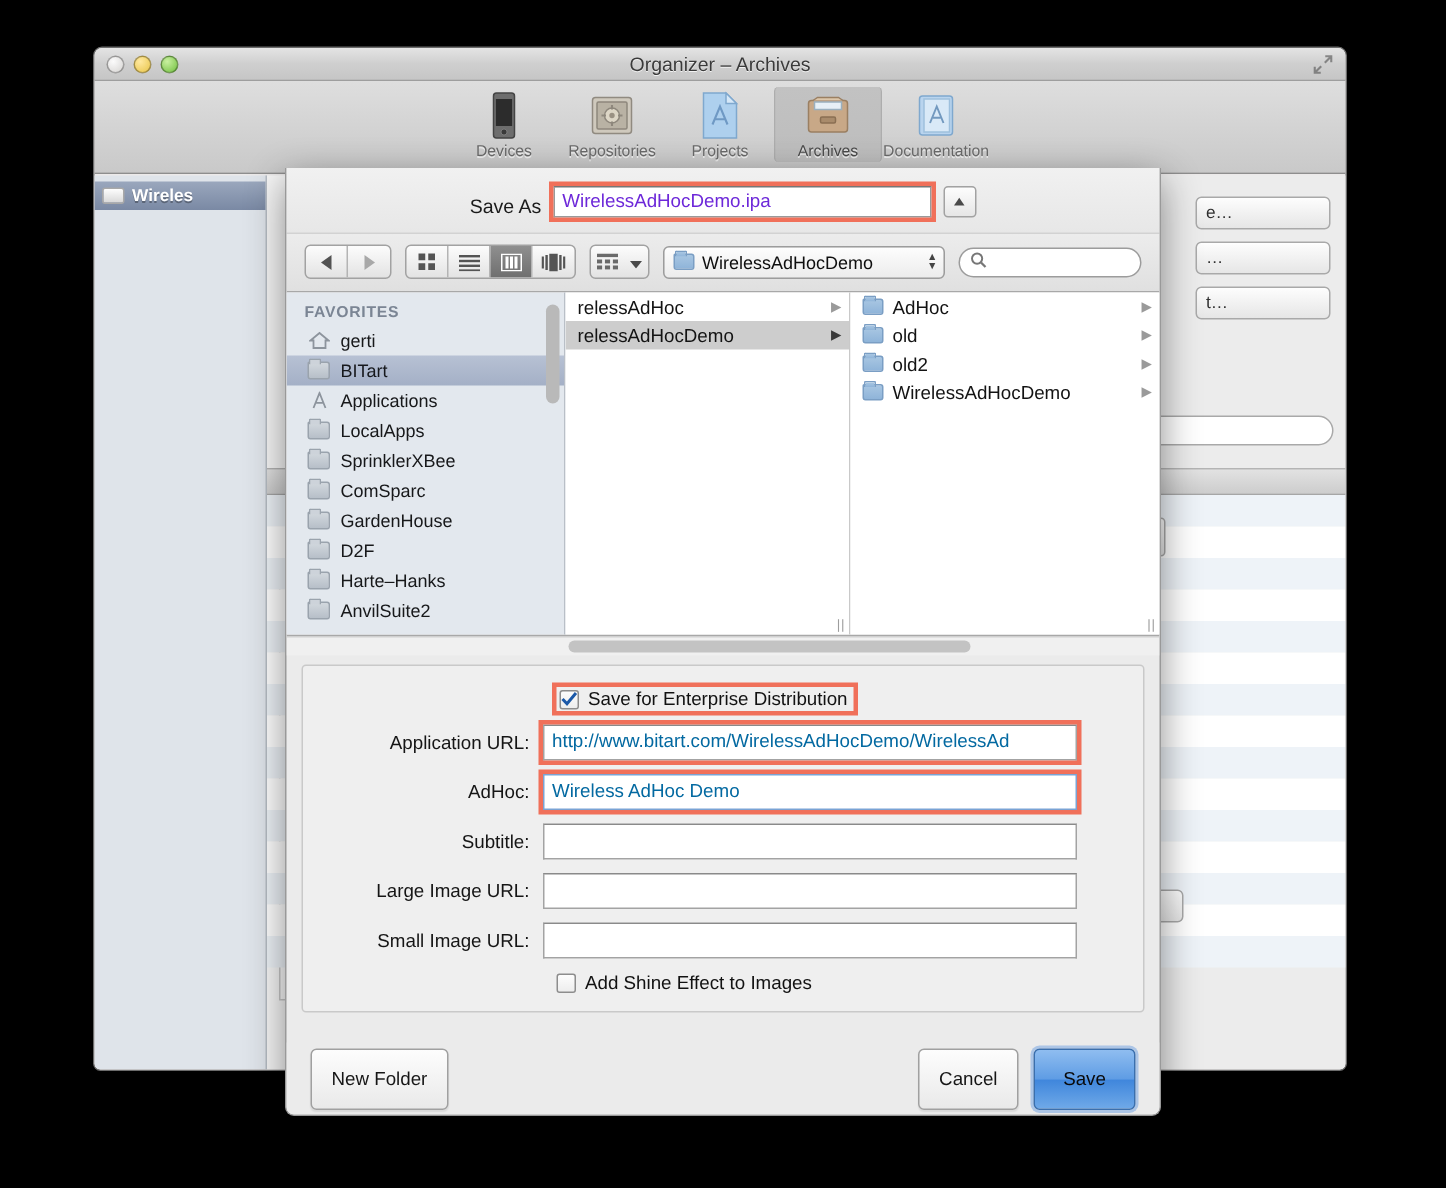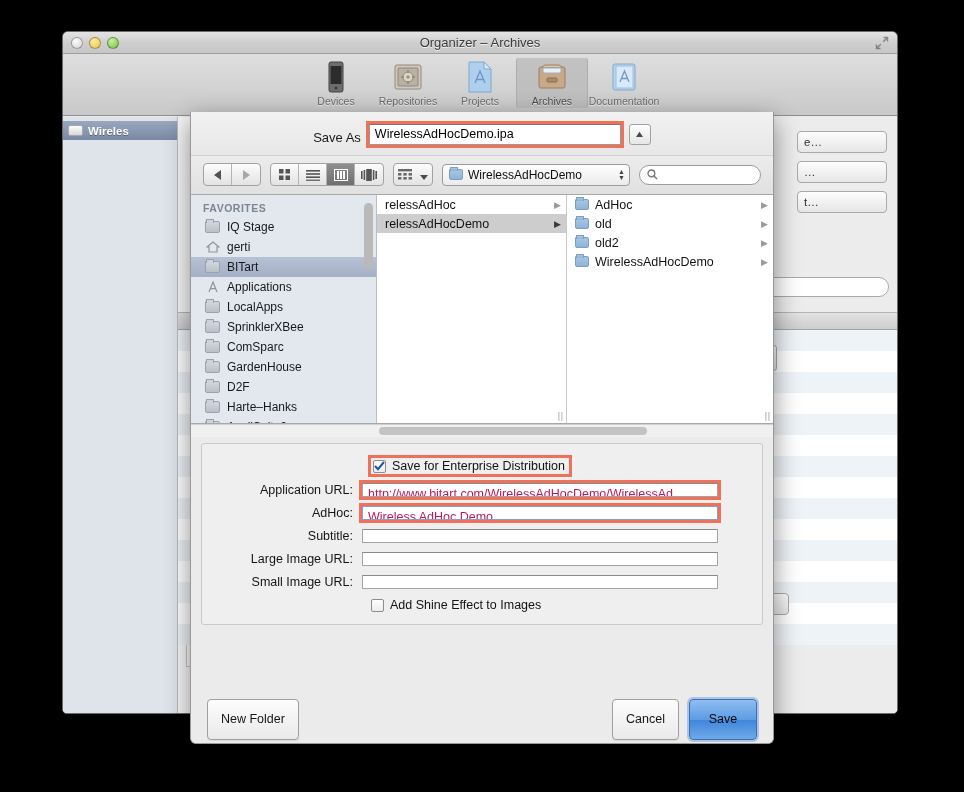--- a/index.html
+++ b/index.html
@@ -154,21 +154,21 @@
     overflow: hidden;
   }
   .sheet-top { background: linear-gradient(to bottom,#f1f1f1,#e7e7e7); padding: 12px 0 10px; }
   .saveas-row { display: flex; align-items: flex-end; justify-content: center; gap: 8px; }
   .saveas-label { font-size: 13px; color: #1a1a1a; }
   .hl { outline: 3px solid #f0705a; outline-offset: 0; }
   .saveas-field {
     width: 252px; height: 21px;
     background: #fff; border: 1px solid #9a9a9a;
     border-top-color: #777;
-    font-size: 12.5px; color: #000000;
+    font-size: 12.5px; color: #6d28d9;
     padding: 0 5px; line-height: 19px;
     overflow: hidden; white-space: nowrap;
   }
   .disclose-btn {
     width: 22px; height: 21px;
     background: linear-gradient(to bottom,#fdfdfd,#e6e6e6);
     border: 1px solid #a2a2a2; border-radius: 3px;
     display: flex; align-items: center; justify-content: center;
     font-size: 8px; color: #444;
   }
@@ -254,23 +254,23 @@
   .hscroll-thumb { height: 8px; width: 268px; margin-left: 182px; background: #c3c3c3; border-radius: 4px; }
 
   .form-panel {
     margin: 6px 10px 0; padding: 14px 0 12px;
     background: #efefef; border: 1px solid #c9c9c9; border-radius: 3px;
     position: relative;
   }
   .form-row { display: flex; align-items: center; margin-bottom: 9px; }
   .form-label { width: 160px; text-align: right; padding-right: 9px; font-size: 12.5px; color: #151515; }
   .form-input {
-    width: 356px; height: 14px; background: #fff;
+    width: 356px; height: 24px; background: #fff;
     border: 1px solid #a3a3a3; border-top-color: #8a8a8a;
-    font-size: 12.5px; color: #be185d; padding: 0 5px; line-height: 20px;
+    font-size: 12.5px; color: #0369a1; padding: 0 5px; line-height: 20px;
     overflow: hidden; white-space: nowrap;
   }
   .form-input.focused { border: 1px solid #7aa3d4; box-shadow: 0 0 0 2px rgba(120,160,215,.45); }
   .check-row { display: flex; align-items: center; margin-bottom: 9px; padding-left: 169px; }
   .chk {
     width: 13px; height: 13px; margin-right: 6px;
     background: linear-gradient(to bottom,#fdfdfd,#ededed);
     border: 1px solid #8d8d8d; border-radius: 2px;
     display: flex; align-items: center; justify-content: center;
     flex: none;
@@ -547,24 +547,20 @@
         </span>
       </div>
     </div>
 
     <div class="browser">
 
       <div class="fav-col">
         <div class="fav-title">FAVORITES</div>
 
         <div class="fav-row">
-          <span class="fav-ico fav-folder"></span>
-          <span>IQ Stage</span>
-        </div>
-        <div class="fav-row">
           <span class="fav-ico fav-home">
             <svg width="14" height="12" viewBox="0 0 14 12">
                 <path d="M7 1L1 6h2v5h8V6h2z" fill="none" stroke="#8d949d" stroke-width="1.2"></path>
               </svg>
           </span>
           <span>gerti</span>
         </div>
         <div class="fav-row sel">
           <span class="fav-ico fav-folder"></span>
           <span>BITart</span>

